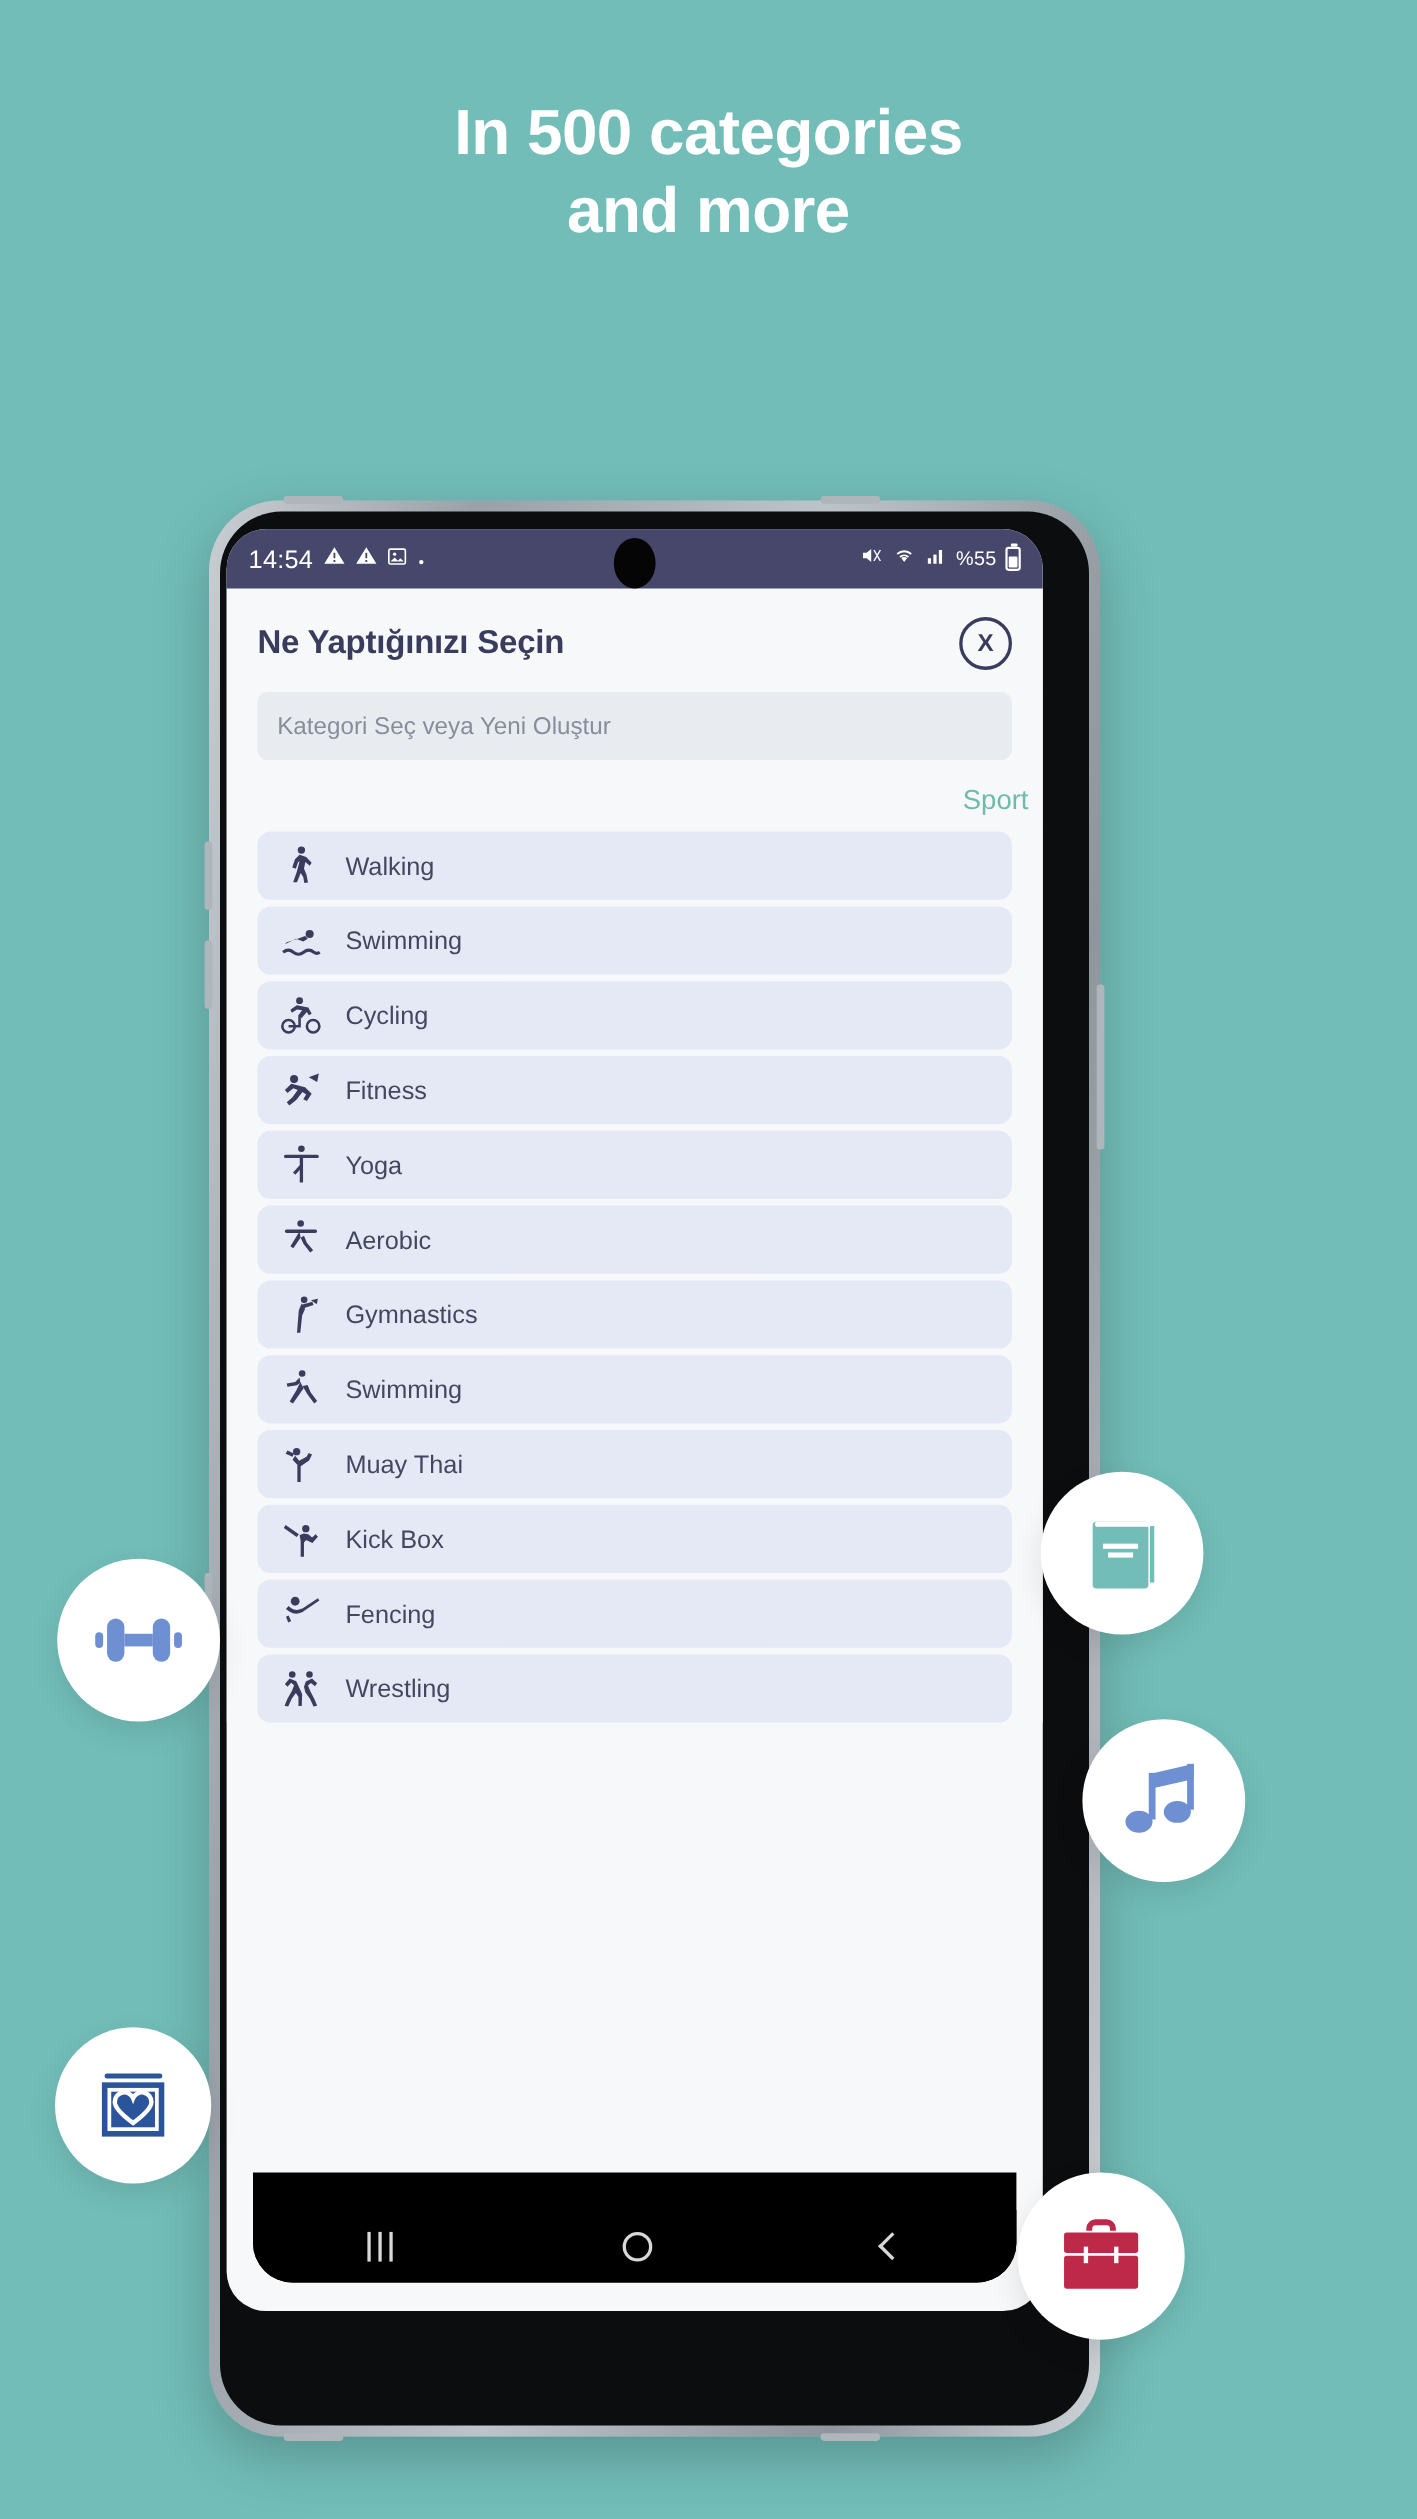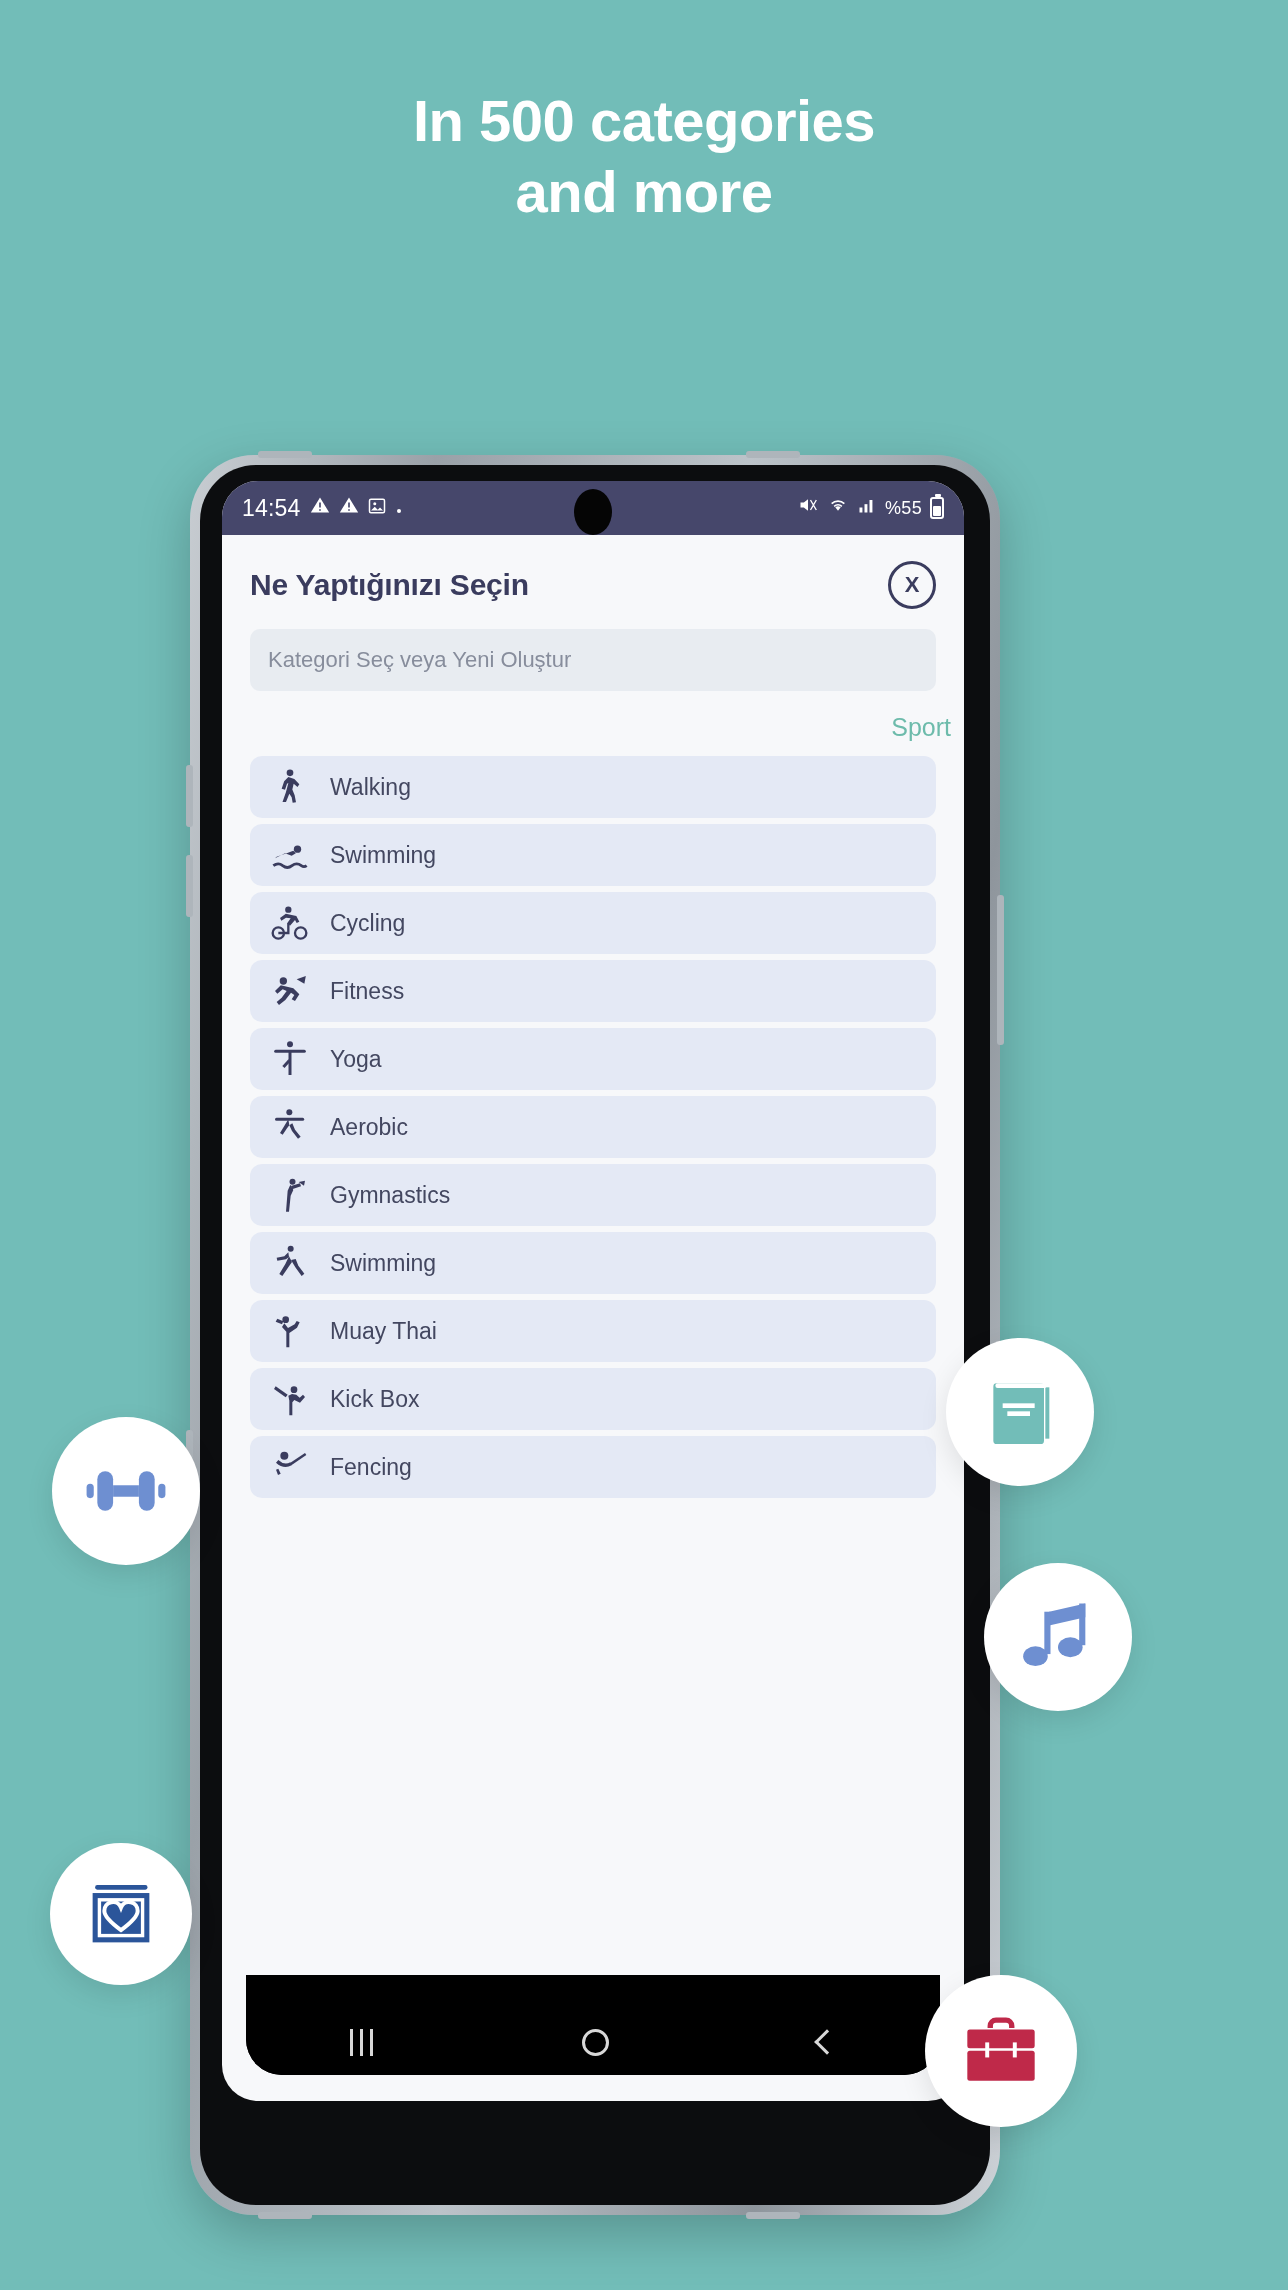--- a/index.html
+++ b/index.html
@@ -39,21 +39,21 @@
   }
   .phone-body {
     position: absolute;
     left: 10px; top: 10px;
     width: 790px; height: 1740px;
     background: #0c0d0f;
     border-radius: 56px;
   }
   .phone-screen {
     position: absolute;
-    left: 32px; top: 26px;
+    left: 16px; top: 26px;
     width: 742px; height: 1620px;
     border-radius: 36px;
     overflow: hidden;
     background: #f7f8fa;
   }
   
   .nub { position: absolute; background: #aeb5bb; border-radius: 3px; }
   .nub.l1 { left: -4px; top: 310px; width: 7px; height: 62px; }
   .nub.l2 { left: -4px; top: 400px; width: 7px; height: 62px; }
   .nub.l3 { left: -4px; top: 975px; width: 7px; height: 96px; }
@@ -426,20 +426,31 @@
           <svg viewBox="0 0 24 24">
               <circle cx="8.6" cy="5.2" r="2.4"></circle>
               <path d="M3.6 9.4 q4.6 4.2 9.4 1.6 L12.2 9.2 q-3.6 2 -7.2 -1.4 Z"></path>
               <path d="M12 9.6 L21 3.6 L21.8 4.8 L12.8 11 Z"></path>
               <path d="M5 13 L6.4 16 L4.8 16.8 L3.6 13.6 Z"></path>
             </svg>
         </span>
         <span class="lbl">Fencing</span>
       </div>
 
+      <div class="list-item">
+        <span class="ico">
+          <svg viewBox="0 0 24 24">
+              <circle cx="7" cy="4.4" r="1.8"></circle>
+              <circle cx="16.4" cy="4.4" r="1.8"></circle>
+              <path d="M5.6 6.6 L3 9.6 L4.4 11 L6.4 8.8 L8 10.2 L7 13 L4.4 17.6 L2.8 21.4 L4.8 21.8 L6.8 17.4 L9 14.4 L10.4 16.6 L10.4 21.6 L12.2 21.6 L12.4 15 L10.6 11 L9.2 8 Z"></path>
+              <path d="M17.8 6.6 L20.6 9.2 L19.4 10.8 L17.2 9 L15.6 10.4 L16.8 13.4 L19 17.6 L20.6 21.4 L18.6 21.8 L16.6 17.4 L14.2 14.2 L13.4 11.2 L14.4 8.2 Z"></path>
+            </svg>
+        </span>
+        <span class="lbl">Wrestling</span>
+      </div>
 
     </div>
 
     <div class="screen-bottom-fill"></div>
     <div class="nav-bar">
       <span class="nav-recent">
           <i></i>
           <i></i>
           <i></i>
         </span>

